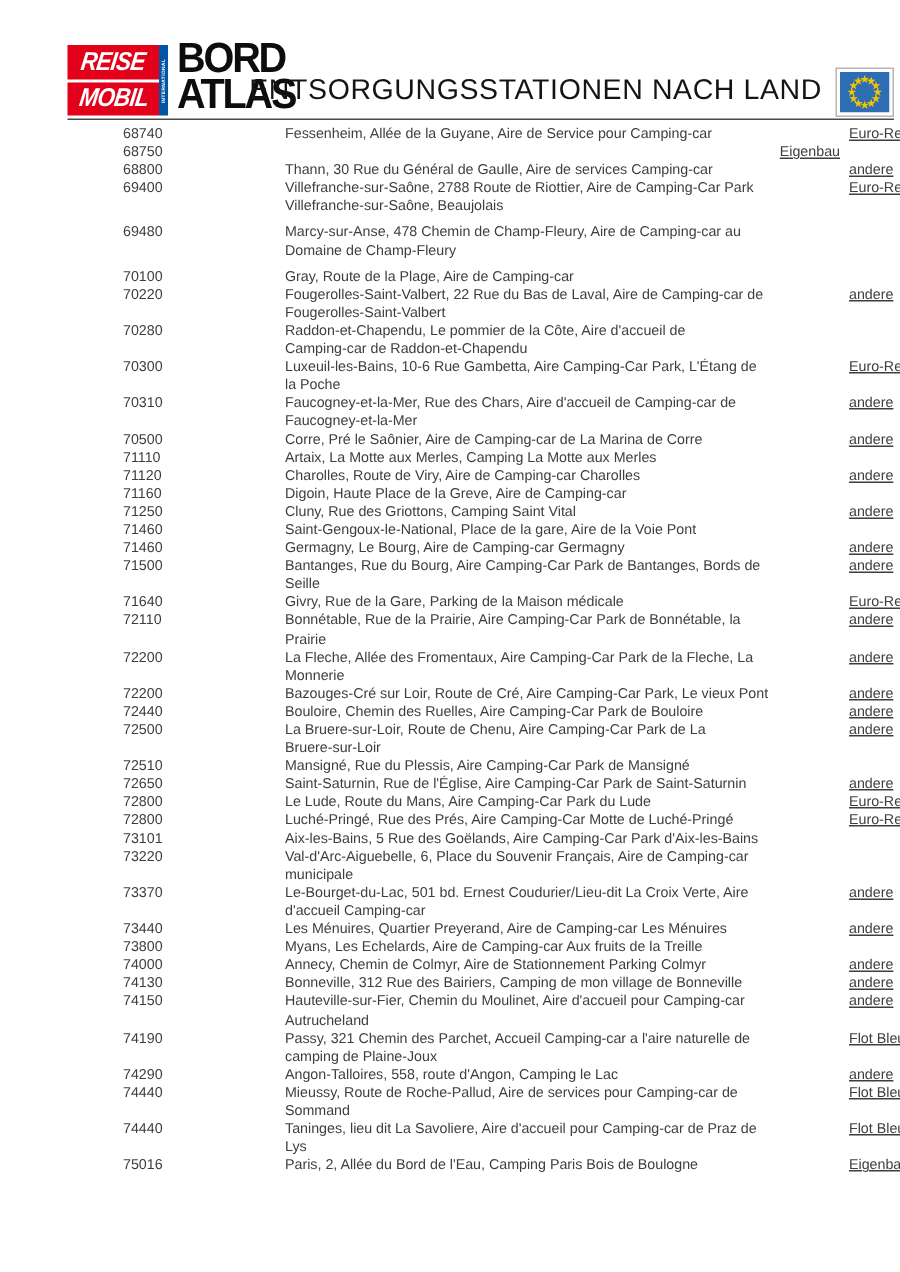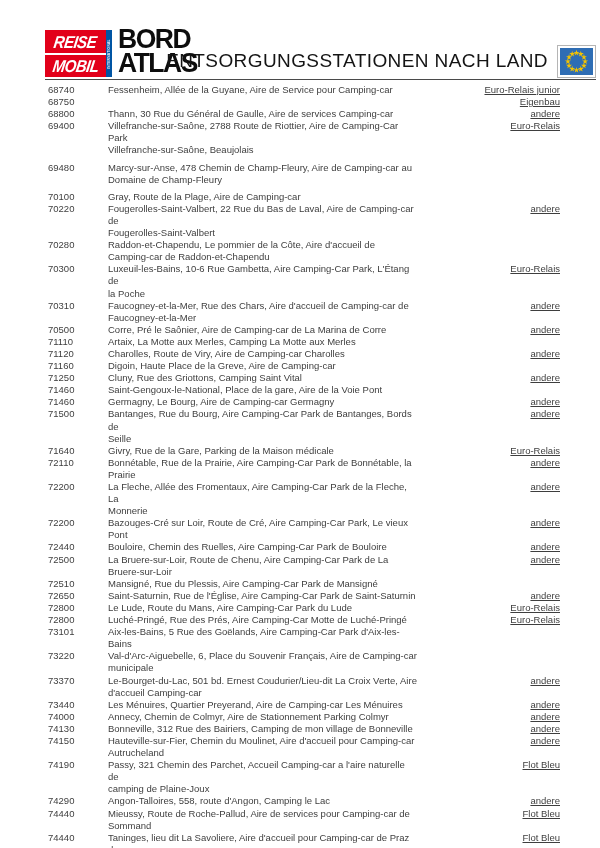--- a/index.html
+++ b/index.html
@@ -50,24 +50,24 @@
     border:1px solid #b5b5b5; background:#fff; padding:2px;
   }
   .eu-flag-inner { width:100%; height:100%; display:block; }
   
   .rows {
     position:absolute; left:48px; top:84px; width:512px;
   }
   .row { display:flex; align-items:flex-start; }
   .row.gap-after { margin-bottom:5px; }
   .cell-code {
-    flex:none; width:60px; font-size:9.5px; line-height:12.1px; color:#3e3e3e;
+    flex:none; width:60px; font-size:9.5px; line-height:12.1px; color:#3e3e3e;margin-left:34px;
   }
   .cell-desc {
-    flex:none; width:310px; font-size:9.5px; line-height:12.1px; color:#3e3e3e;
+    flex:none; width:376px; font-size:9.5px; line-height:12.1px; color:#3e3e3e;margin-left:48px;
   }
   .cell-type {
     flex:1; text-align:right; font-size:9.5px; line-height:12.1px; color:#3e3e3e;
     white-space:nowrap;
     text-decoration:underline;
   }
 </style>
 </head>
 <body>
 
@@ -341,20 +341,27 @@
       <div class="cell-type">andere</div>
     </div>
     <div class="row">
       <div class="cell-code">73440</div>
       <div class="cell-desc">
         <div>Les Ménuires, Quartier Preyerand, Aire de Camping-car Les Ménuires</div>
       </div>
       <div class="cell-type">andere</div>
     </div>
     <div class="row">
+      <div class="cell-code">73800</div>
+      <div class="cell-desc">
+        <div>Myans, Les Echelards, Aire de Camping-car Aux fruits de la Treille</div>
+      </div>
+      <div class="cell-type"></div>
+    </div>
+    <div class="row">
       <div class="cell-code">74000</div>
       <div class="cell-desc">
         <div>Annecy, Chemin de Colmyr, Aire de Stationnement Parking Colmyr</div>
       </div>
       <div class="cell-type">andere</div>
     </div>
     <div class="row">
       <div class="cell-code">74130</div>
       <div class="cell-desc">
         <div>Bonneville, 312 Rue des Bairiers, Camping de mon village de Bonneville</div>

